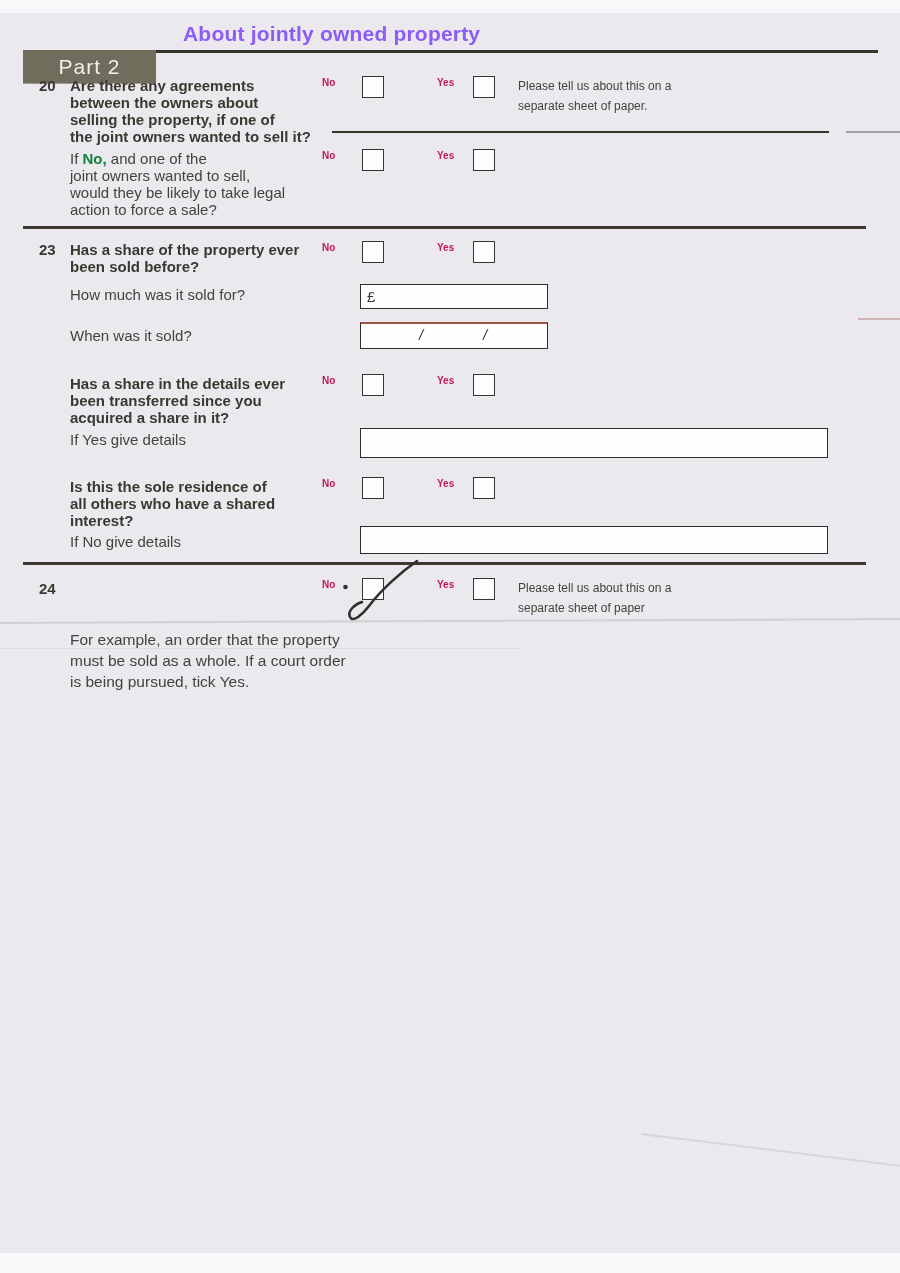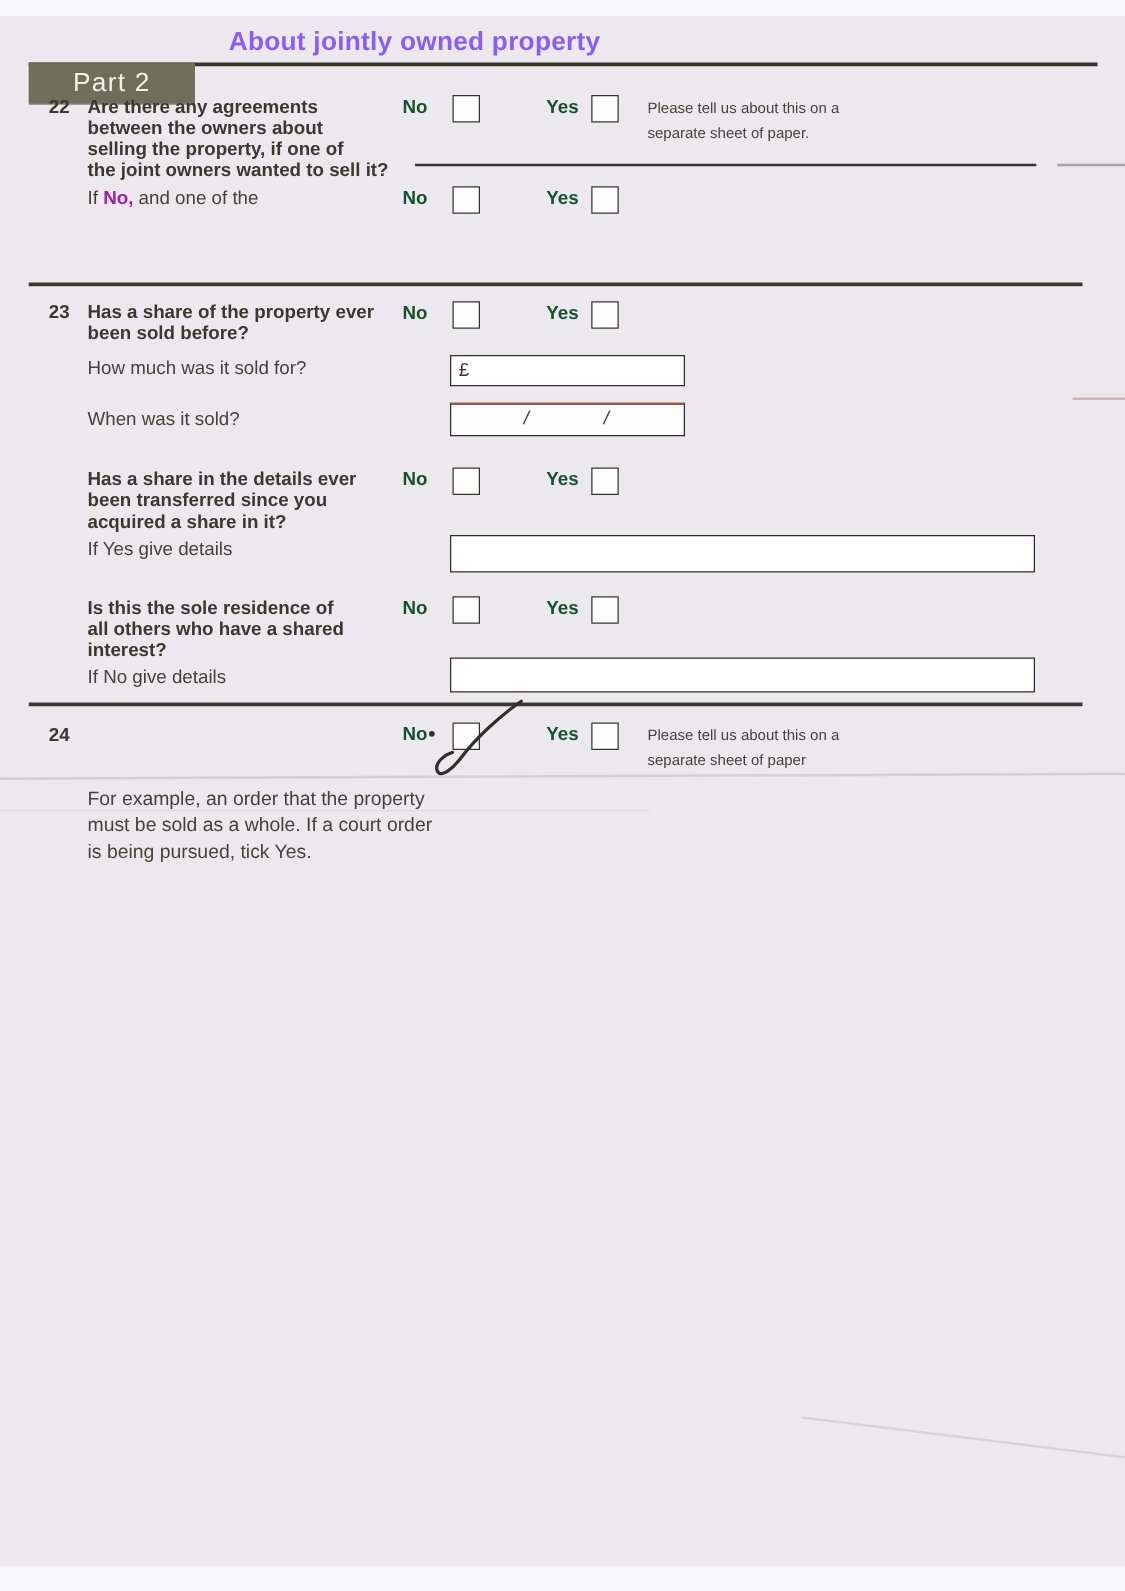--- a/index.html
+++ b/index.html
@@ -24,24 +24,24 @@
     position:absolute; left:183px; top:22px; font-size:21px; font-weight:700;
     color:#8b5cf6; letter-spacing:.2px;
   }
 
   .qnum { position:absolute; font-size:15px; font-weight:700; color:#3a3931; }
   .qtext { position:absolute; font-size:15px; font-weight:700; color:#3a3931; line-height:17px; }
   .qtext-reg { position:absolute; font-size:15px; font-weight:400; color:#44433b; line-height:17px; }
   .hint { position:absolute; font-size:15.5px; font-weight:400; color:#44433b; line-height:21px; }
   .note { position:absolute; font-size:12px; font-weight:400; color:#44433b; line-height:20px; }
   .lines { white-space:pre-line; }
-  b { font-weight:700; color:#a21caf; }
+  b { font-weight:700; color:#15803d; }
 
   .yn-row { position:absolute; left:0; width:900px; height:22px; }
-  .yn-label { position:absolute; top:1px; font-size:15px; font-weight:700; color:#14532d;text-align:right; }
+  .yn-label { position:absolute; top:1px; font-size:10px; font-weight:700; color:#be185d;text-align:right; }
   .yn-no-label { left:322px; }
   .yn-yes-label { left:437px; }
   .checkbox {
     position:absolute; top:0; width:22px; height:22px;
     border:1.6px solid #35342e; background:#fdfdfd;
   }
   .cb-no { left:362px; }
   .cb-yes { left:473px; }
 
   .divider { position:absolute; left:23px; width:843px; height:3px; background:#3a3830; }
@@ -70,38 +70,41 @@
 <div class="page">
   <div class="edge-top"></div>
   <div class="edge-bottom"></div>
 
   <div class="header-line"></div>
   <div class="part-box">
     <span>Part 2</span>
   </div>
   <div class="page-title">About jointly owned property</div>
 
-  <div class="qnum" style="left:39px; top:77px">22</div>
+  <div class="qnum" style="left:39px; top:77px">20</div>
   <div class="qtext lines" style="left:70px; top:77px; width:290px">Are there any agreements
 between the owners about
 selling the property, if one of
 the joint owners wanted to sell it?</div>
   <div class="yn-row" style="top:76px">
     <span class="yn-label yn-no-label">No</span>
     <span class="checkbox cb-no"></span>
     <span class="yn-label yn-yes-label">Yes</span>
     <span class="checkbox cb-yes"></span>
   </div>
   <div class="note lines" style="left:518px; top:76px; width:300px">Please tell us about this on a
 separate sheet of paper.</div>
   <div class="answer-line" style="left:332px; top:131px; width:497px; height:2px"></div>
   <div class="answer-line" style="left:846px; top:131px; width:54px; height:2px; opacity:.4"></div>
 
   <div class="qtext-reg" style="left:70px; top:150px; width:300px">
     <span>If </span><b>No,</b><span> and one of the</span>
+    <div class="lines">joint owners wanted to sell,
+would they be likely to take legal
+action to force a sale?</div>
   </div>
   <div class="yn-row" style="top:149px">
     <span class="yn-label yn-no-label">No</span>
     <span class="checkbox cb-no"></span>
     <span class="yn-label yn-yes-label">Yes</span>
     <span class="checkbox cb-yes"></span>
   </div>
 
   <div class="divider" style="top:226px"></div>
 

